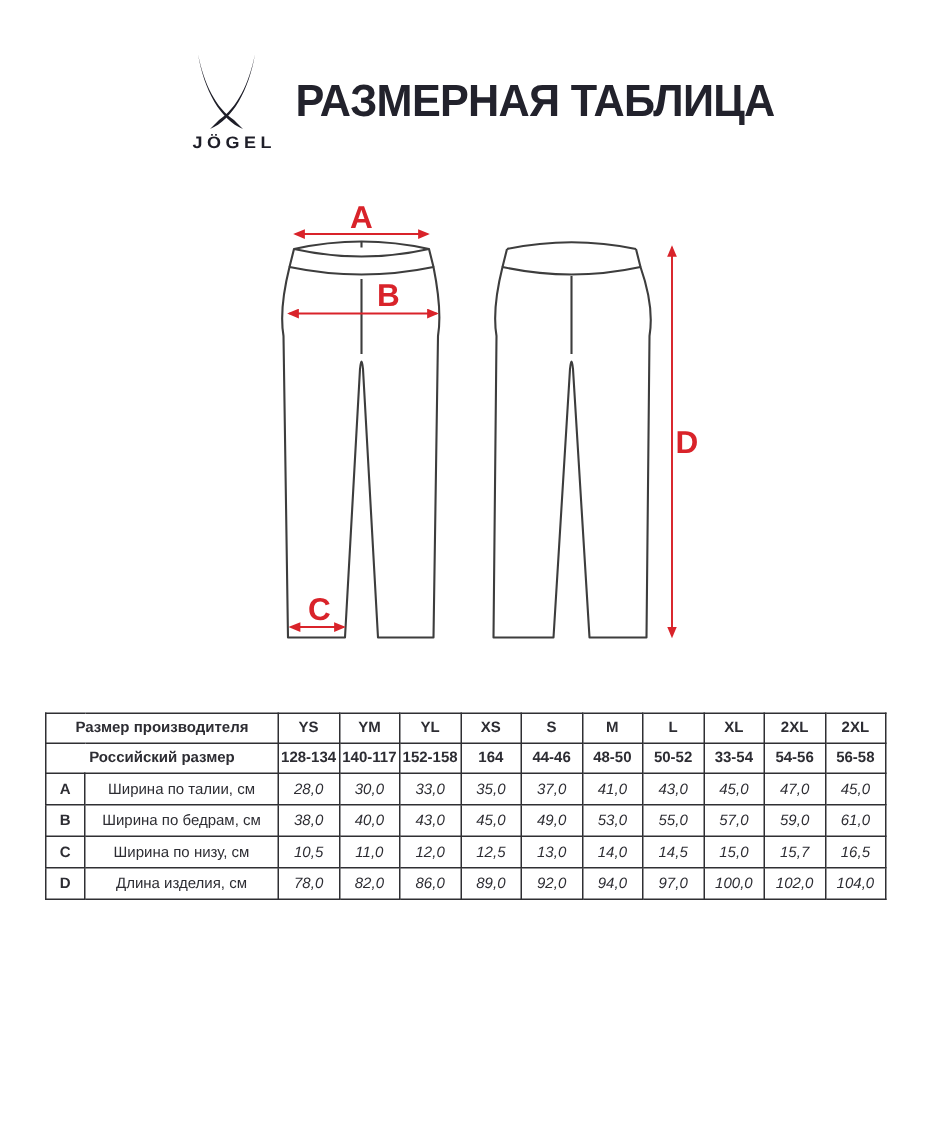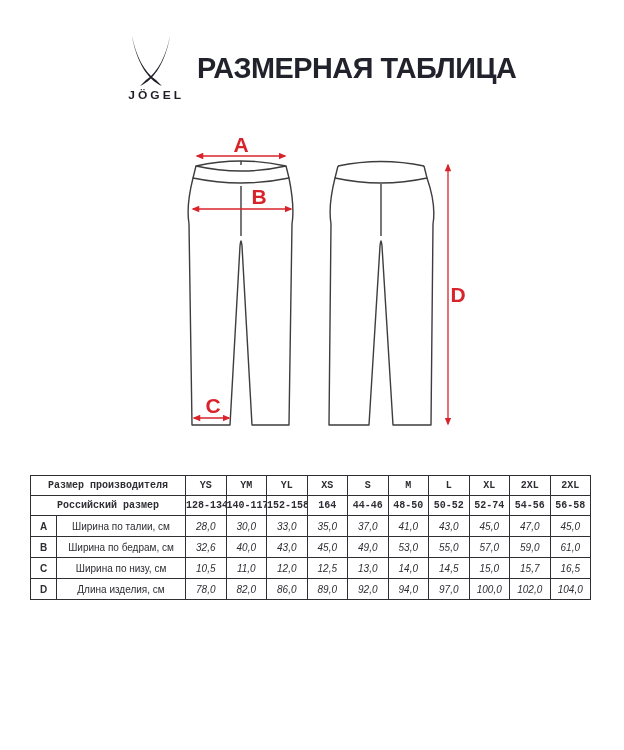--- a/index.html
+++ b/index.html
@@ -26,21 +26,21 @@
   
   #size-table{
     left:30px;top:475px;width:560px;border-collapse:collapse;table-layout:fixed;
   }
   #size-table td{
     border:1px solid #2f2f33;text-align:center;vertical-align:middle;
     font-size:10px;color:#2d2d33;padding:0;overflow:hidden;white-space:nowrap;
   }
   #size-table tr{height:20px;}
   #size-table tr.datarow{height:21px;}
-  td.hdr{font-weight:bold;font-size:10.5px;color:#1f1f27;font-family:Liberation Mono, monospace;}
+  td.hdr{font-weight:bold;font-size:10.5px;color:#1f1f27;}
   td.letter{font-weight:bold;font-size:10.5px;color:#1f1f27;}
   td.mlabel{font-size:10px;color:#26262c;}
   td.num{font-size:10px;font-style:italic;}
 </style>
 </head>
 <body>
 
 <div class="abs" id="logo">
   <svg id="logo-mark" width="44" height="50" viewBox="0 0 44 50">
     <path d="M3,0 C7,20 15,36 27,44 L33,50 C18,44 7,24 3,0 Z" fill="#1e1e28"></path>
@@ -111,21 +111,21 @@
     </tr>
     <tr>
       <td colspan="2" class="hdr">Российский размер</td>
       <td class="hdr">128-134</td>
       <td class="hdr">140-117</td>
       <td class="hdr">152-158</td>
       <td class="hdr">164</td>
       <td class="hdr">44-46</td>
       <td class="hdr">48-50</td>
       <td class="hdr">50-52</td>
-      <td class="hdr">52-74</td>
+      <td class="hdr">33-54</td>
       <td class="hdr">54-56</td>
       <td class="hdr">56-58</td>
     </tr>
 
     <tr class="datarow">
       <td class="letter">A</td>
       <td class="mlabel">Ширина по талии, см</td>
       <td class="num">28,0</td>
       <td class="num">30,0</td>
       <td class="num">33,0</td>
@@ -133,21 +133,21 @@
       <td class="num">37,0</td>
       <td class="num">41,0</td>
       <td class="num">43,0</td>
       <td class="num">45,0</td>
       <td class="num">47,0</td>
       <td class="num">45,0</td>
     </tr>
     <tr class="datarow">
       <td class="letter">B</td>
       <td class="mlabel">Ширина по бедрам, см</td>
-      <td class="num">32,6</td>
+      <td class="num">38,0</td>
       <td class="num">40,0</td>
       <td class="num">43,0</td>
       <td class="num">45,0</td>
       <td class="num">49,0</td>
       <td class="num">53,0</td>
       <td class="num">55,0</td>
       <td class="num">57,0</td>
       <td class="num">59,0</td>
       <td class="num">61,0</td>
     </tr>

